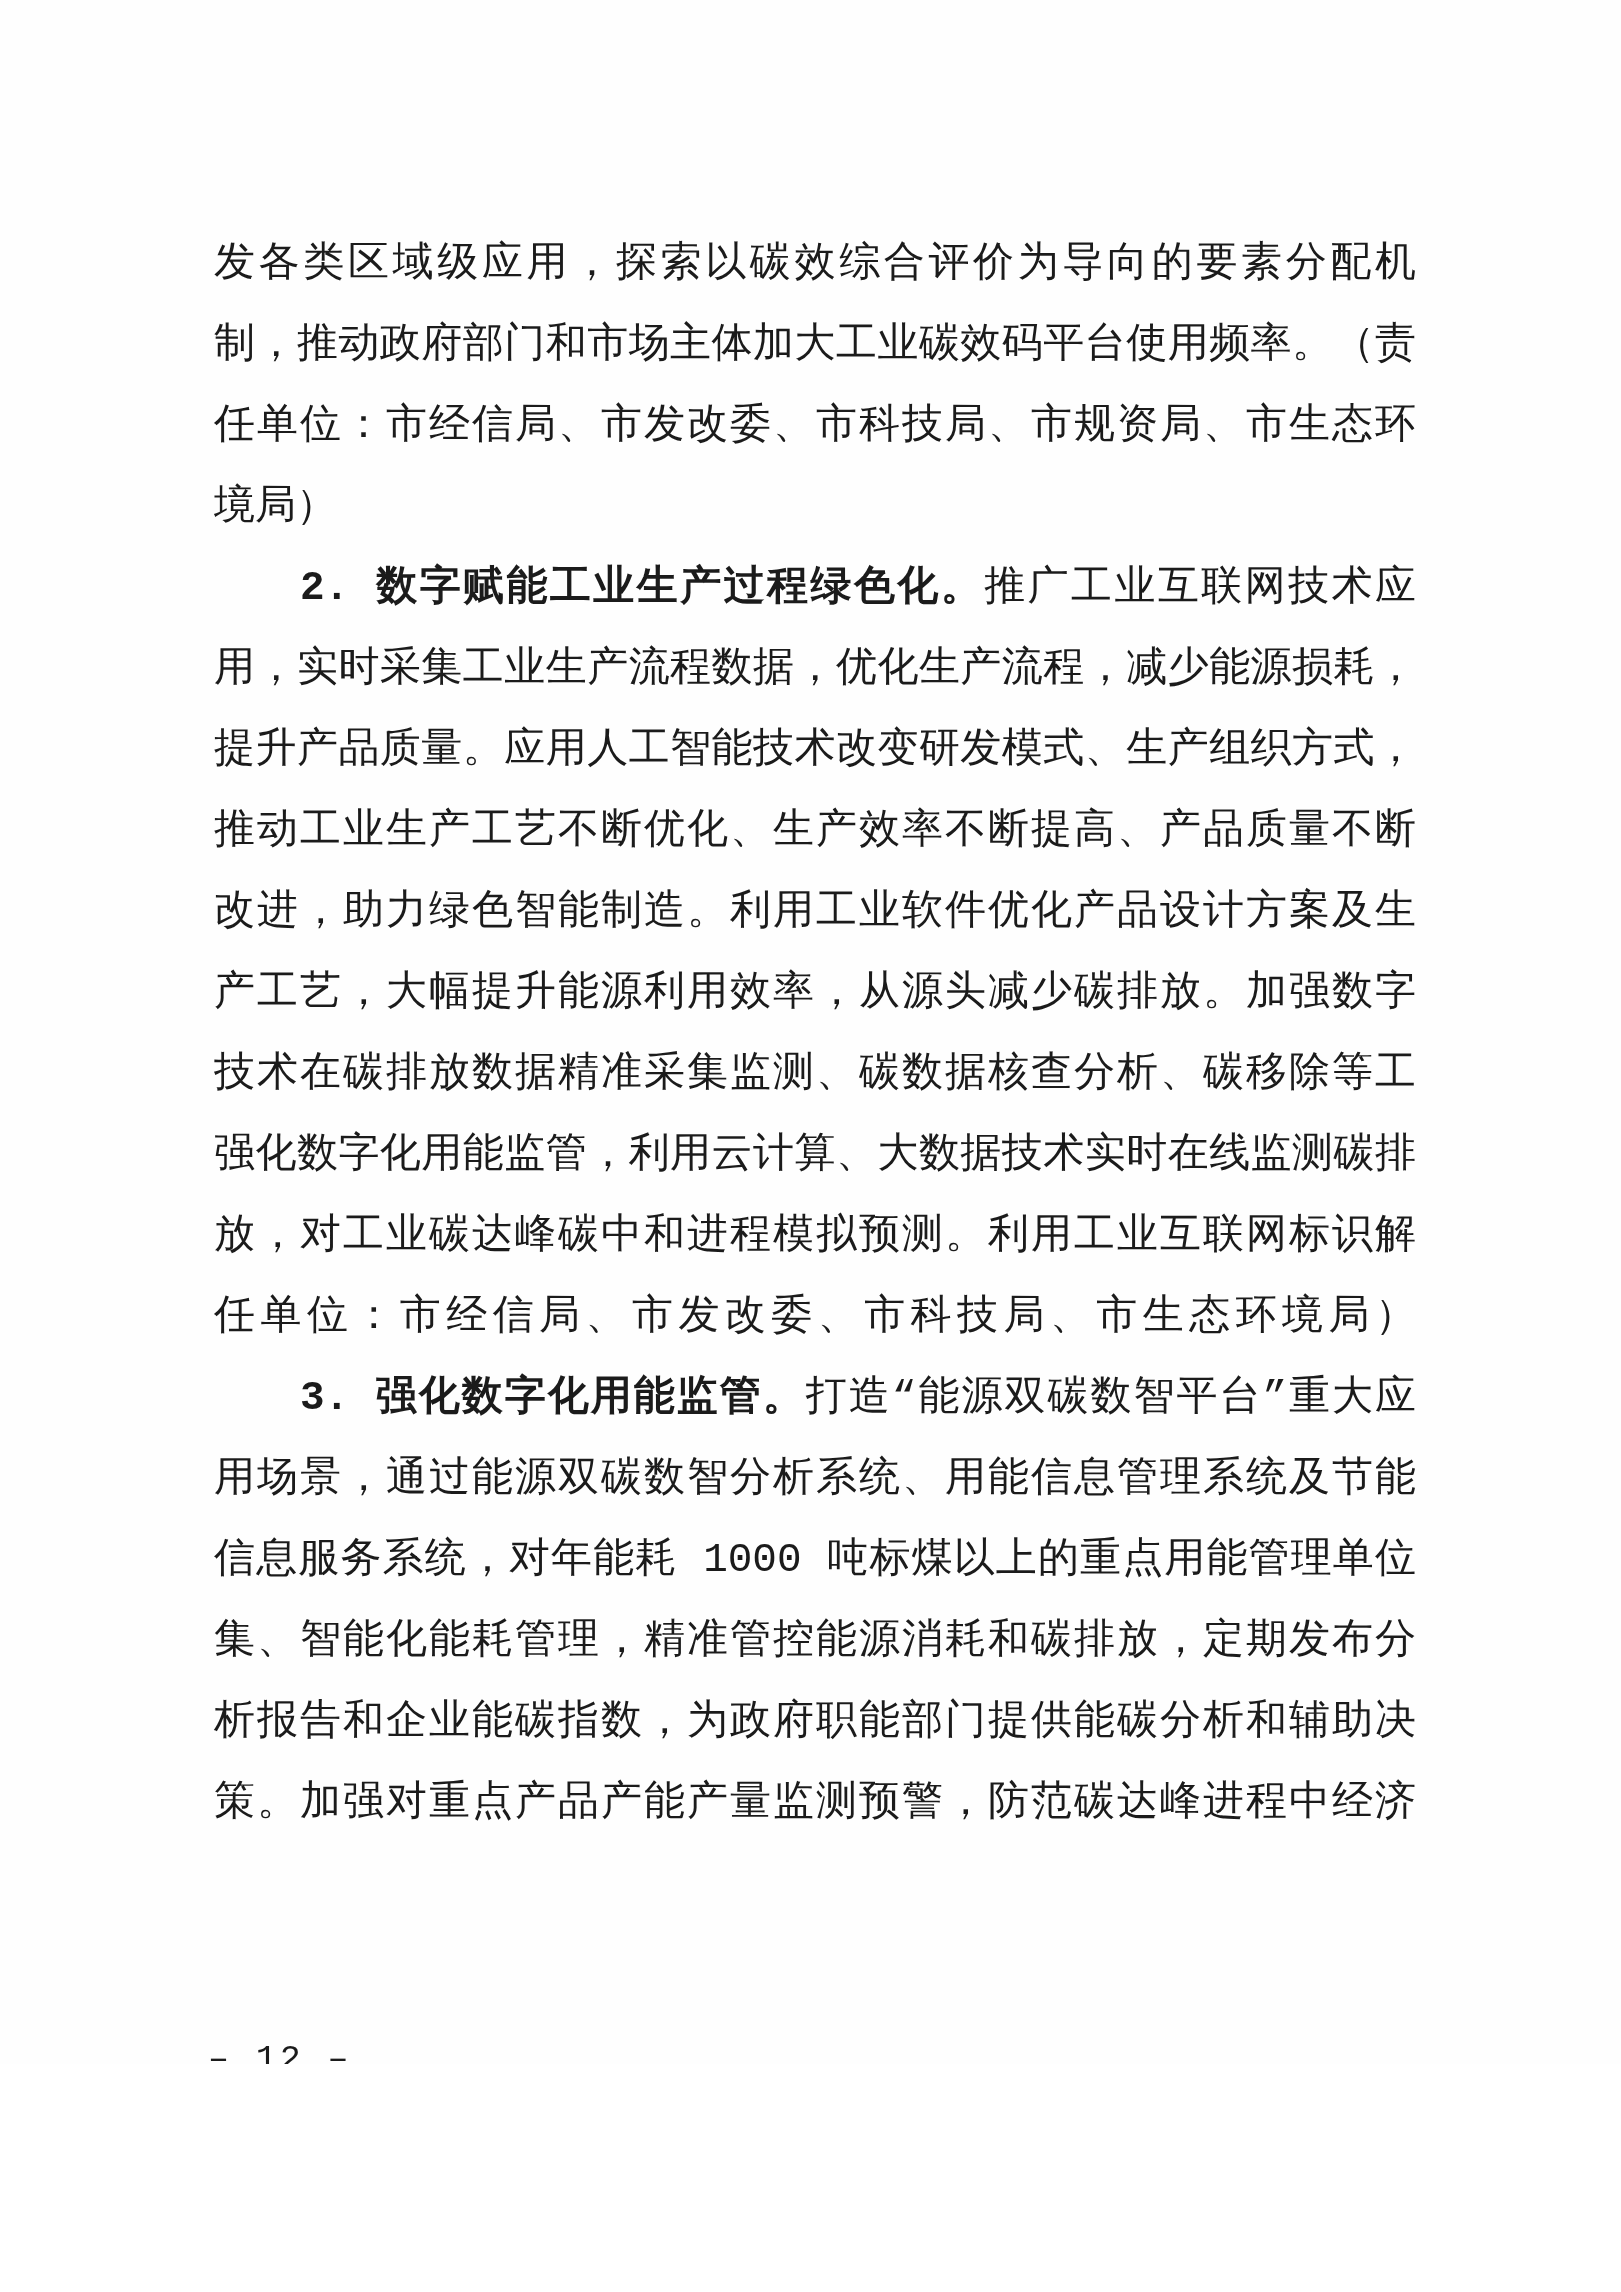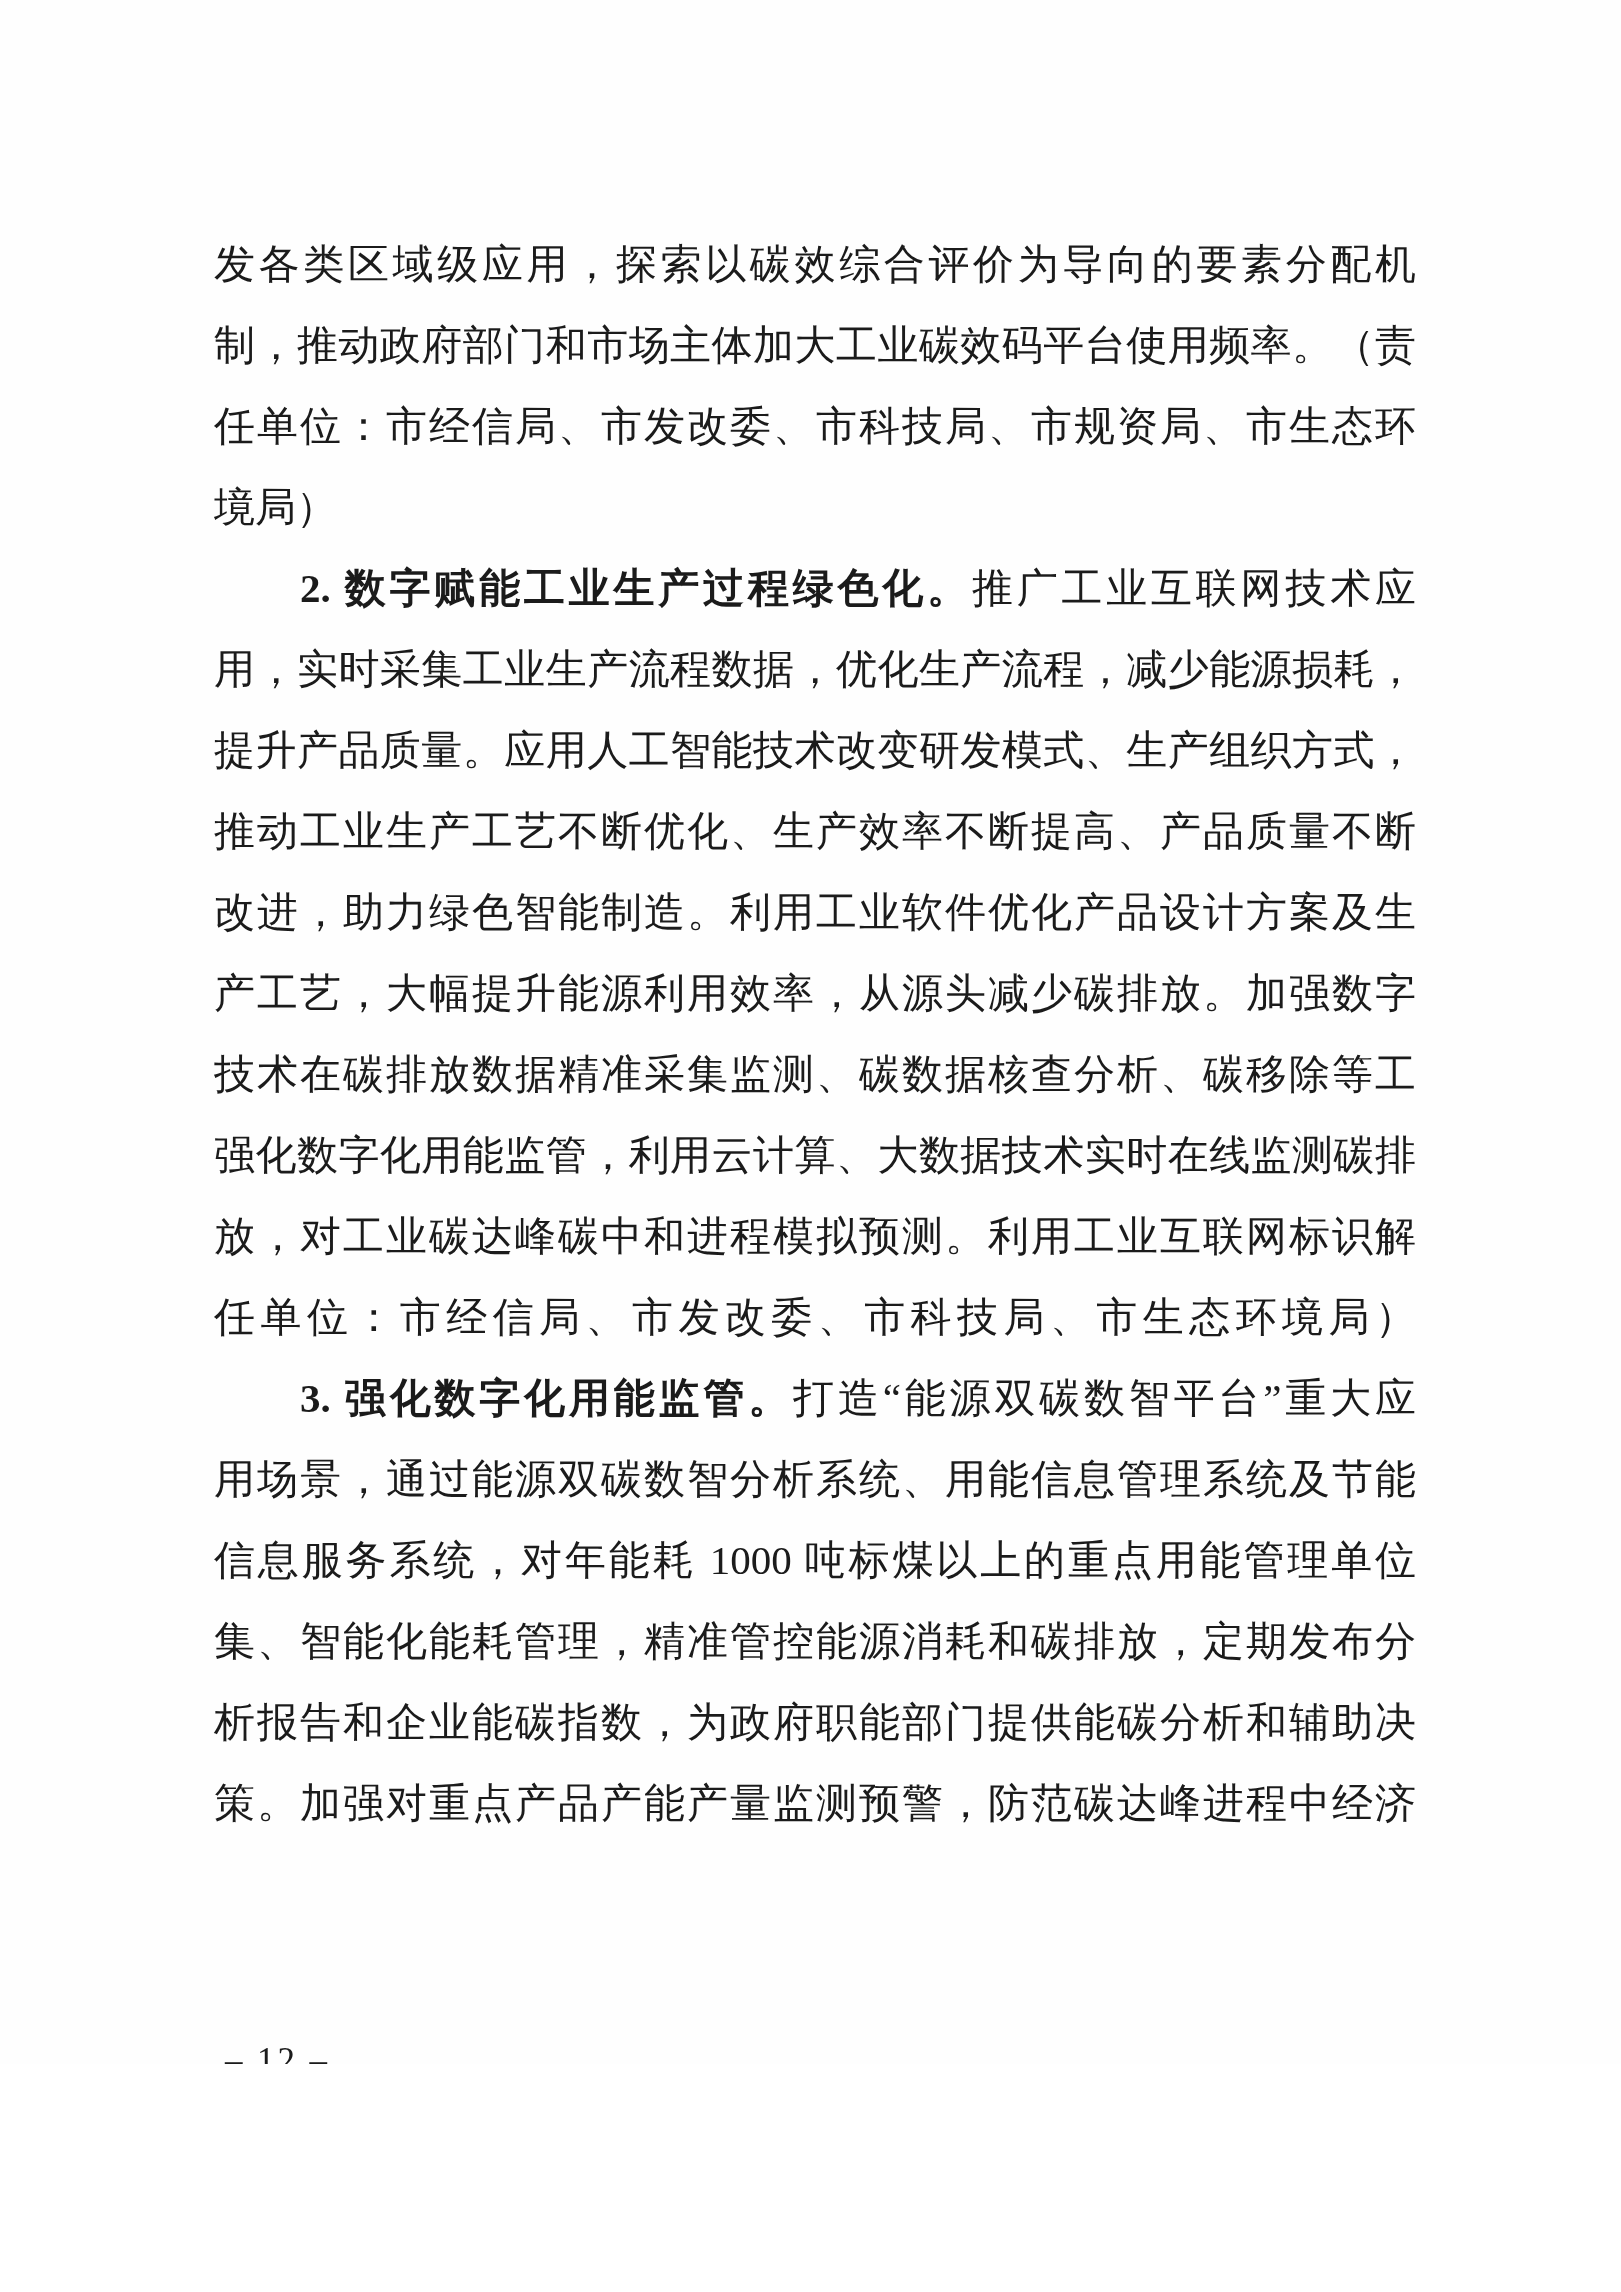--- a/index.html
+++ b/index.html
@@ -2,21 +2,21 @@
 <html><head>
 <meta charset="utf-8">
 <style>
   html, body { margin: 0; padding: 0; background: #ffffff; }
   .page {
     position: relative;
     width: 1621px;
     height: 2064px;
     background: #fefefe;
     overflow: hidden;
-    font-family: Liberation Serif, serif;
+    font-family: Liberation Mono, monospace;
     color: #1b1b1b;
   }
   .text-block {
     position: absolute;
     left: 214px;
     top: 224px;
     width: 1202px;
   }
   .line {
     height: 81px;
@@ -29,21 +29,21 @@
     white-space: nowrap;
   }
   .line.short {
     text-align: left;
     text-align-last: left;
   }
   .line.indent { text-indent: 86px; }
   .bold-head { font-weight: bold; margin-top: 38px; }
   .page-number {
     position: absolute;
-    left: 225px;
+    left: 208px;
     top: 2031px;
     font-size: 35px;
     line-height: 59px;
     letter-spacing: 2.9px;
     color: #1b1b1b;
   }
 </style>
 </head>
 <body>
 

